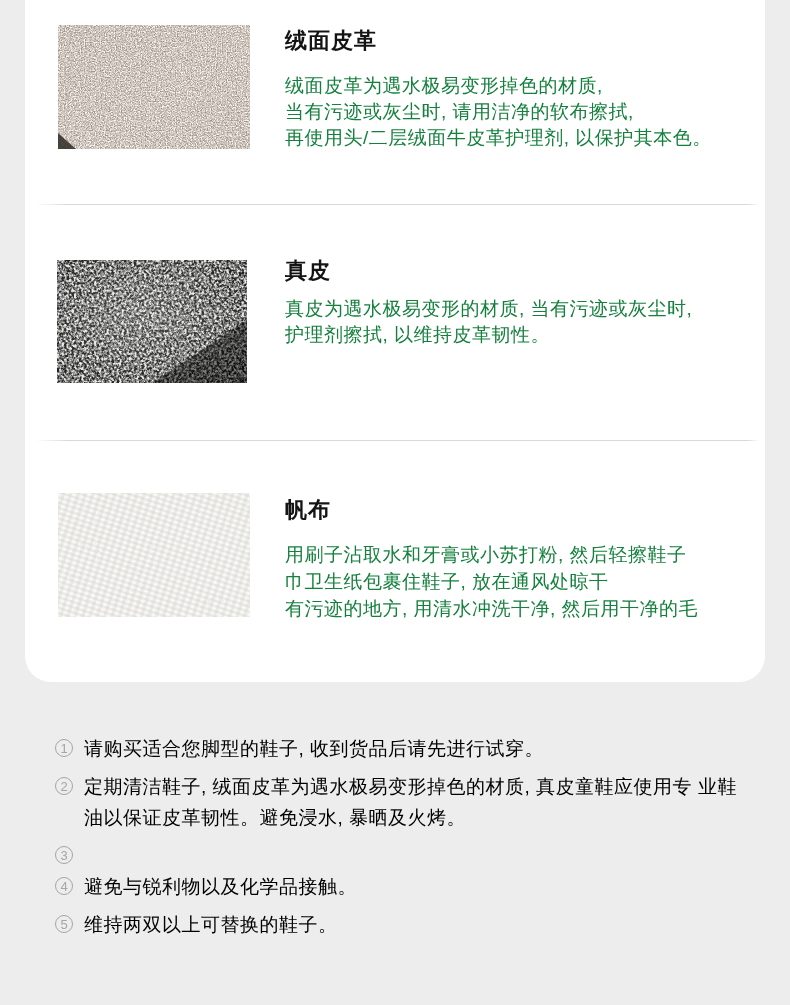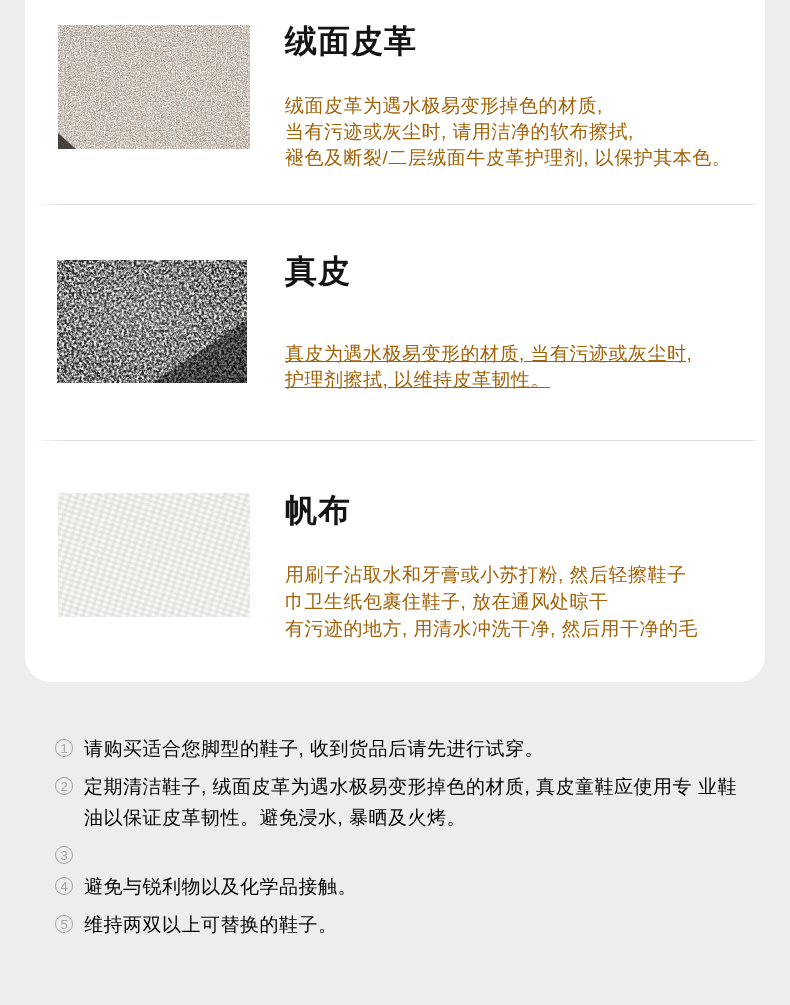--- a/index.html
+++ b/index.html
@@ -21,35 +21,34 @@
     border-radius:0 0 26px 26px;
   }
   .swatch {
     position:absolute;
     display:block;
   }
   .sec-title {
     position:absolute;
     left:260px;
     margin:0;
-    font-size:32px;
+    font-size:22px;
     line-height:28px;
     font-weight:600;
     color:#141414;
     letter-spacing:1px;
     white-space:nowrap;
   }
   .sec-body {
     position:absolute;
     left:260px;
     font-size:19px;
-    color:#a16207;
+    color:#15803d;
     letter-spacing:0.5px;
     white-space:nowrap;
-    margin-top:20px;
   }
   .sec-body .bline { display:block; }
   .divider {
     position:absolute;
     left:10px; right:6px;
     height:1px;
     background:linear-gradient(90deg,
       rgba(217,217,217,0) 0,
       #d9d9d9 34px,
       #d9d9d9 calc(100% - 12px),
@@ -84,21 +83,21 @@
     letter-spacing:0.5px;
   }
   
   .swatch-1 { left:33px; top:25px;  width:192px; height:124px; }
   .swatch-2 { left:32px; top:260px; width:190px; height:123px; }
   .swatch-3 { left:33px; top:493px; width:192px; height:124px; }
   .title-1 { top:27px; }
   .title-2 { top:257px; }
   .title-3 { top:489px;margin-top:7px; }
   .body-1 { top:73px;  line-height:26px; }
-  .body-2 { top:321px; line-height:26px;text-decoration:underline; }
+  .body-2 { top:296px; line-height:26px; }
   .body-3 { top:541px; line-height:27px; }
   .divider-1 { top:204px; }
   .divider-2 { top:440px; }
 </style>
 </head>
 <body>
 
 <div class="page">
 
   <div class="card">
@@ -121,21 +120,21 @@
       </defs>
       <rect width="192" height="124" fill="url(#g-suede)"></rect>
       <rect width="192" height="124" filter="url(#f-suede)"></rect>
       <rect width="192" height="124" filter="url(#f-suede-hi)"></rect>
       <path d="M0,108 L18,124 L0,124 Z" fill="#2e2a26" opacity="0.85"></path>
     </svg>
     <h3 class="sec-title title-1">绒面皮革</h3>
     <div class="sec-body body-1">
       <span class="bline">绒面皮革为遇水极易变形掉色的材质,</span>
       <span class="bline">当有污迹或灰尘时, 请用洁净的软布擦拭,</span>
-      <span class="bline">褪色及断裂/二层绒面牛皮革护理剂, 以保护其本色。</span>
+      <span class="bline">再使用头/二层绒面牛皮革护理剂, 以保护其本色。</span>
     </div>
 
     <div class="divider divider-1"></div>
 
     <svg class="swatch swatch-2" viewBox="0 0 190 123" preserveAspectRatio="none">
       <defs>
         <filter id="f-leather" x="0" y="0" width="100%" height="100%">
           <feTurbulence type="fractalNoise" baseFrequency="0.4" numOctaves="3" seed="8" stitchTiles="stitch"></feTurbulence>
           <feColorMatrix type="matrix" values="0 0 0 0 0.80  0 0 0 0 0.80  0 0 0 0 0.78  1.5 1.5 1.5 0 -1.8"></feColorMatrix>
         </filter>

